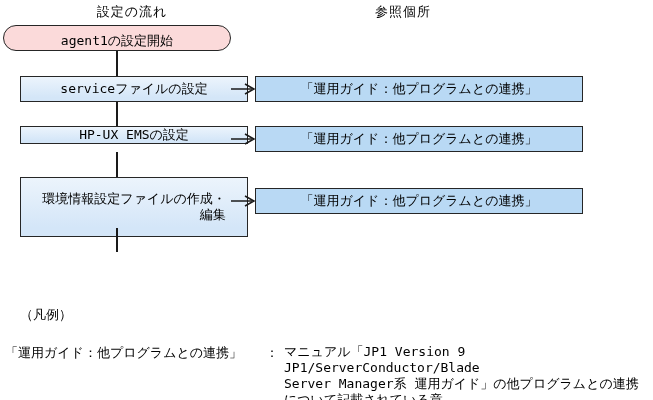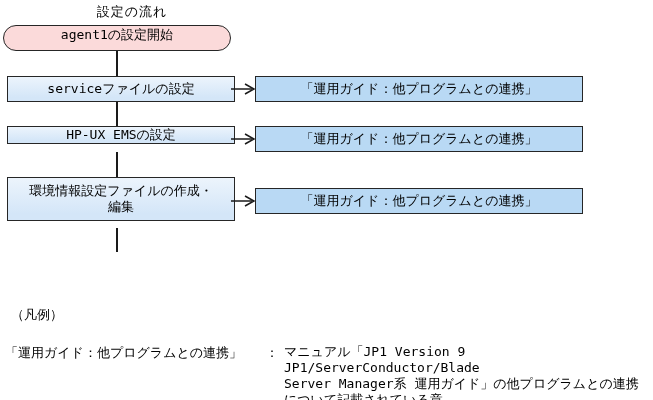--- a/index.html
+++ b/index.html
@@ -25,43 +25,43 @@
   .pill {
     position: absolute;
     left: 3px;
     width: 228px;
     height: 26px;
     box-sizing: border-box;
     border: 1.5px solid var(--border, #262626);
     border-radius: 13px;
     background: var(--start-end-fill, #fbdada);
     display: flex;
-    align-items: flex-start;
+    align-items: flex-end;
     justify-content: center;
   }
   .pill-start { top: 25px; }
   .pill-end   { top: 252px; }
 
   .step-box {
     position: absolute;
-    left: 7px;
+    left: 20px;
     width: 228px;
     box-sizing: border-box;
     border: 1.5px solid var(--border, #262626);
     background: linear-gradient(180deg, #ecf4fc 0%, var(--step-fill, #d4e6f8) 85%);
     display: flex;
     align-items: center;
     justify-content: center;
-    text-align: center;
+    text-align: right;
     white-space: pre-line;
     line-height: 16px;
   }
   .step-1 { top: 76px;  height: 26px; }
   .step-2 { top: 126px; height: 18px; }
-  .step-3 { top: 177px; height: 44px; }
+  .step-3 { top: 177px; height: 60px; }
 
   .ref-box {
     position: absolute;
     left: 255px;
     width: 328px;
     height: 26px;
     box-sizing: border-box;
     border: 1.5px solid var(--border, #262626);
     background: var(--reference-fill, #b9d9f4);
     display: flex;
@@ -95,41 +95,42 @@
   .arrow-3 { top: 194px; }
   .arrow svg { display: block; }
   .arrow line, .arrow polyline {
     stroke: #1a1a1a;
     stroke-width: 1.5;
     fill: none;
   }
 
   .legend-heading {
     position: absolute;
-    left: 11px;
+    left: 20px;
     top: 306px;
   }
   .legend-row {
     position: absolute;
     left: 5px;
     top: 344px;
     width: 645px;
     display: flex;
     align-items: flex-start;
   }
   .legend-term { width: 255px; flex: 0 0 auto; }
   .legend-sep  { width: 24px; flex: 0 0 auto; text-align: center; }
   .legend-desc { flex: 1; white-space: pre-line; line-height: 16px; }
 </style>
 </head>
 <body>
 
 <div class="canvas">
 
   <div class="col-title title-flow">設定の流れ</div>
+  <div class="col-title title-ref">参照個所</div>
 
   <div class="pill pill-start">
     <span>agent1の設定開始</span>
   </div>
 
   <div class="vconn vconn-1"></div>
 
   <div class="step-box step-1">serviceファイルの設定</div>
   <div class="arrow arrow-1">
     <svg width="27" height="14" viewBox="0 0 27 14">

